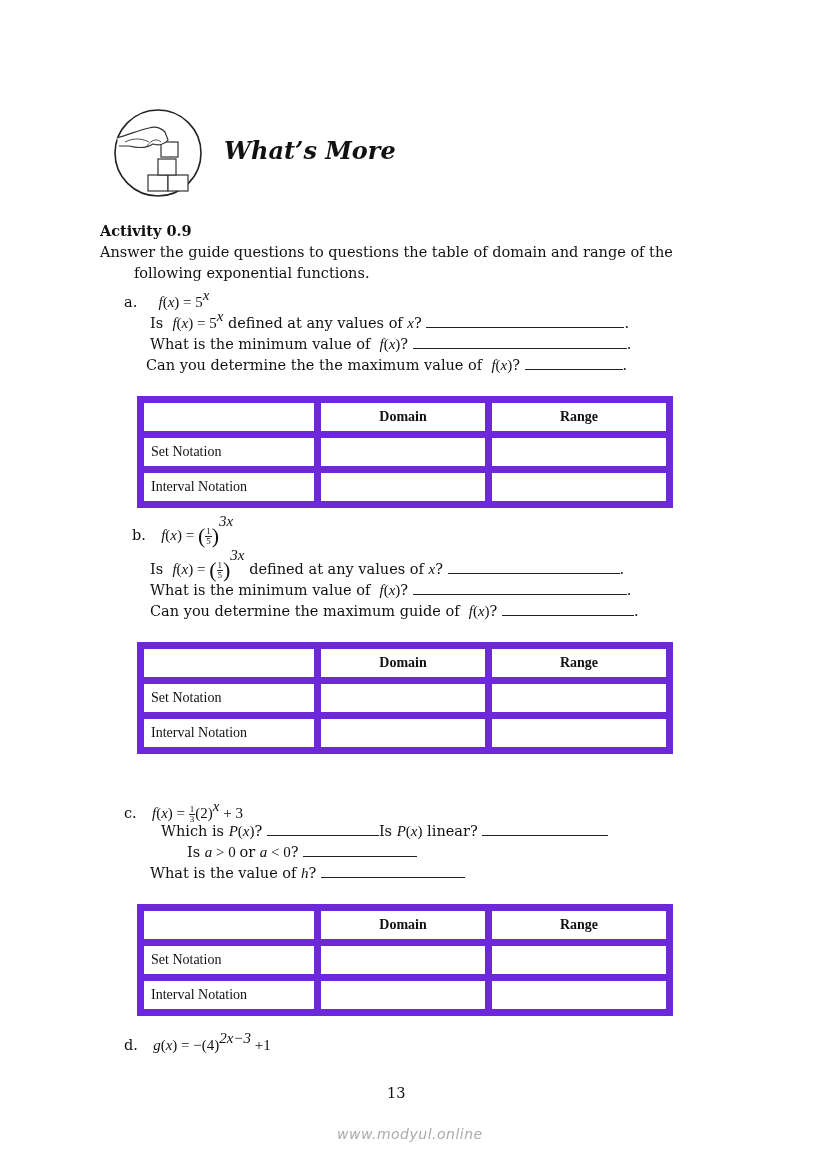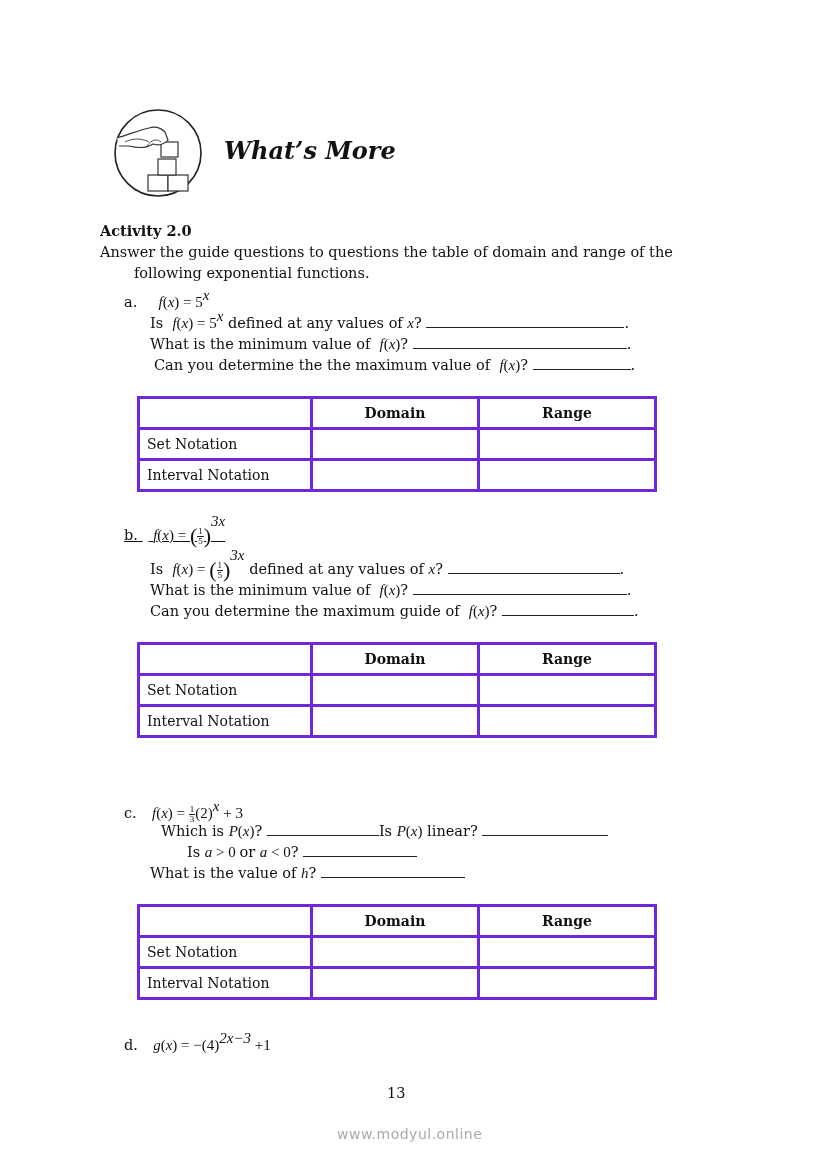--- a/index.html
+++ b/index.html
@@ -9,21 +9,21 @@
   .txt { font-size:14.5px; line-height:18px; white-space:nowrap; }
   .math { font-family:"Liberation Serif", serif; font-style:italic; font-size:15px; }
   .mup { font-family:"Liberation Serif", serif; font-style:normal; font-size:15px; }
   sup { font-size:10px; line-height:0; vertical-align:7px; }
   .blank { display:inline-block; border-bottom:1px solid #222; height:12px; vertical-align:baseline; }
   .frac { display:inline-block; vertical-align:middle; text-align:center; font-size:9px; line-height:9px; font-family:"Liberation Serif", serif; font-style:normal; }
   .frac span { display:block; }
   .frac .num { border-bottom:1px solid #222; padding:0 1px; }
   .paren { font-family:"Liberation Serif", serif; font-size:22px; line-height:18px; vertical-align:middle; font-style:normal; }
   table.dr { position:absolute; border-collapse:collapse; font-size:14px; }
-  table.dr td { border:3px solid #6d28d9; height:28px; padding:0 7px; }
+  table.dr td { border:7px solid #6d28d9; height:28px; padding:0 7px;font-family:Liberation Serif, serif; }
   table.dr td.c0 { width:156px; }
   table.dr td.c1 { width:150px; }
   table.dr td.c2 { width:160px; }
   table.dr td.hd { font-weight:bold; text-align:center; }
   .title { font-family:"DejaVu Serif", serif; font-weight:bold; font-style:italic; font-size:24px; }
   .footer-url { font-family:"DejaVu Sans", sans-serif; color:#aaa; font-size:14px; letter-spacing:0.5px; }
 </style>
 </head>
 <body>
 
@@ -34,42 +34,42 @@
     <rect x="55" y="67" width="20" height="16" fill="#fff" stroke="#333" stroke-width="1.2"></rect>
     <rect x="45" y="51" width="18" height="16" fill="#fff" stroke="#333" stroke-width="1.2"></rect>
     <rect x="48" y="34" width="17" height="15" fill="#fff" stroke="#333" stroke-width="1.2"></rect>
     <path d="M4 30 C 18 26, 26 22, 36 20 C 42 18, 48 20, 52 24 L 55 32 C 52 36, 46 38, 40 36 C 34 40, 24 40, 16 38 L 6 38" fill="#fff" stroke="#333" stroke-width="1.2"></path>
     <path d="M12 34 C 20 30, 28 30, 36 34" fill="none" stroke="#555" stroke-width="1"></path>
     <path d="M34 38 C 38 32, 44 30, 48 34" fill="none" stroke="#555" stroke-width="1"></path>
   </svg>
 </div>
 <div class="abs title" style="left:224px;top:136px;">What’s More</div>
 
-<div class="abs txt" style="left:100px;top:222px;font-weight:bold;">Activity 2.0</div>
+<div class="abs txt" style="left:100px;top:222px;font-weight:bold;">Activity 0.9</div>
 <div class="abs txt" style="left:100px;top:243px;">Answer the guide questions to questions the table of domain and range of the</div>
 <div class="abs txt" style="left:120px;top:264px;margin-left:14px;">following exponential functions.</div>
 
 <div class="abs txt" style="left:124px;top:293px;">
   <span>a.</span>
   <span style="display:inline-block;width:12px"></span>
   <span class="math">f</span><span class="mup">(</span><span class="math">x</span><span class="mup">) = 5</span><sup class="math">x</sup>
 </div>
 <div class="abs txt" style="left:150px;top:314px;">
   <span>Is</span>&nbsp;
   <span class="math">f</span><span class="mup">(</span><span class="math">x</span><span class="mup">) = 5</span><sup class="math">x</sup>
   <span>defined at any values of</span>
   <span class="math">x</span><span>?</span>
   <span class="blank" style="width:198px"></span><span>.</span>
 </div>
 <div class="abs txt" style="left:150px;top:335px;">
   <span>What is the minimum value of</span>&nbsp;
   <span class="math">f</span><span class="mup">(</span><span class="math">x</span><span class="mup">)</span><span>?</span>
   <span class="blank" style="width:214px"></span><span>.</span>
 </div>
-<div class="abs txt" style="left:154px;top:356px;">
+<div class="abs txt" style="left:146px;top:356px;">
   <span>Can you determine the the maximum value of</span>&nbsp;
   <span class="math">f</span><span class="mup">(</span><span class="math">x</span><span class="mup">)</span><span>?</span>
   <span class="blank" style="width:98px"></span><span>.</span>
 </div>
 
 <table class="dr" style="left:137px;top:396px;">
   <tbody>
       <tr>
     <td class="c0"></td>
     <td class="c1 hd">Domain</td>
@@ -81,21 +81,21 @@
     <td class="c2"></td>
   </tr>
   <tr>
     <td class="c0">Interval Notation</td>
     <td class="c1"></td>
     <td class="c2"></td>
   </tr>
 </tbody>
   </table>
 
-<div class="abs txt" style="left:124px;top:521px;text-decoration:underline;">
+<div class="abs txt" style="left:132px;top:521px;">
   <span>b.</span>
   <span style="display:inline-block;width:6px"></span>
   <span class="math">f</span><span class="mup">(</span><span class="math">x</span><span class="mup">) = </span><span class="paren">(</span><span class="frac"><span class="num">1</span><span>5</span></span><span class="paren">)</span><sup class="math" style="vertical-align:14px">3x</sup>
 </div>
 <div class="abs txt" style="left:150px;top:555px;">
   <span>Is</span>&nbsp;
   <span class="math">f</span><span class="mup">(</span><span class="math">x</span><span class="mup">) = </span><span class="paren">(</span><span class="frac"><span class="num">1</span><span>5</span></span><span class="paren">)</span><sup class="math" style="vertical-align:14px">3x</sup>
   <span>defined at any values of</span>
   <span class="math">x</span><span>?</span>
   <span class="blank" style="width:172px"></span><span>.</span>
@@ -176,13 +176,13 @@
 </tbody>
   </table>
 
 <div class="abs txt" style="left:124px;top:1036px;">
   <span>d.</span>
   <span style="display:inline-block;width:6px"></span>
   <span class="math">g</span><span class="mup">(</span><span class="math">x</span><span class="mup">) = −(4)</span><sup class="math">2x−3</sup><span class="mup"> +1</span>
 </div>
 
 <div class="abs txt" style="left:387px;top:1084px;">13</div>
-<div class="abs footer-url" style="left:337px;top:1126px;">www.modyul.online</div>
+<div class="abs footer-url" style="left:337px;top:1126px;font-style:italic;">www.modyul.online</div>
 
 </body></html>

